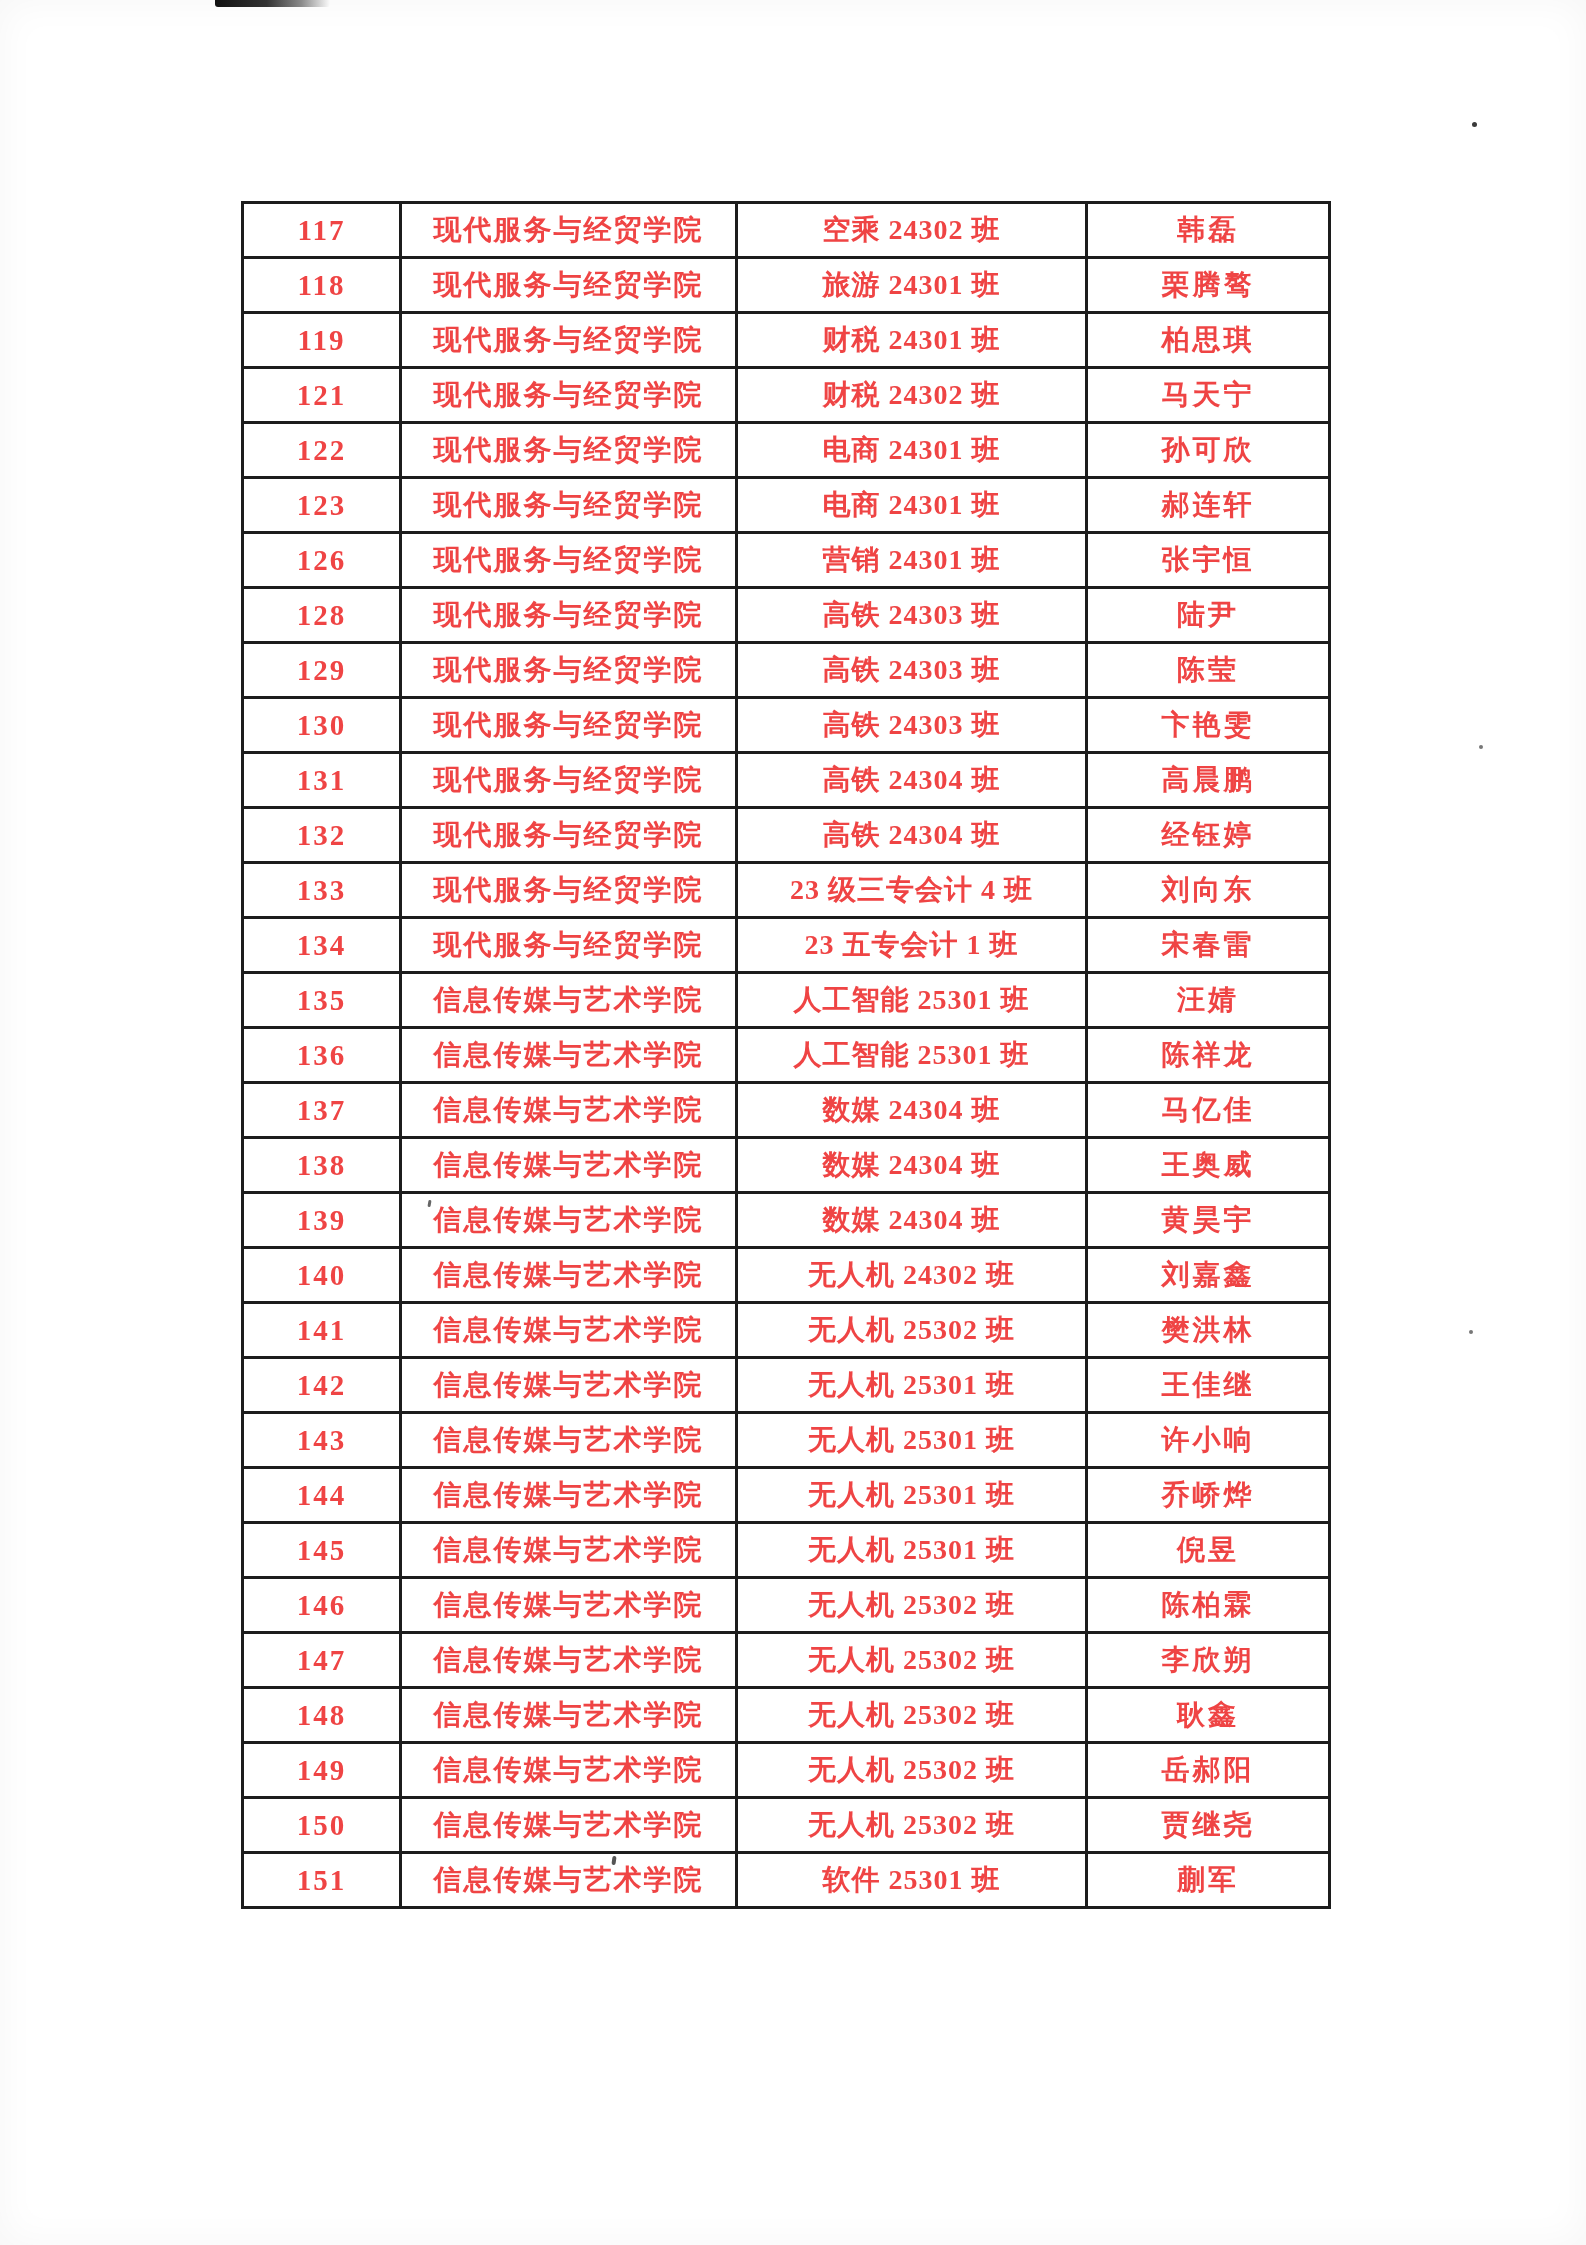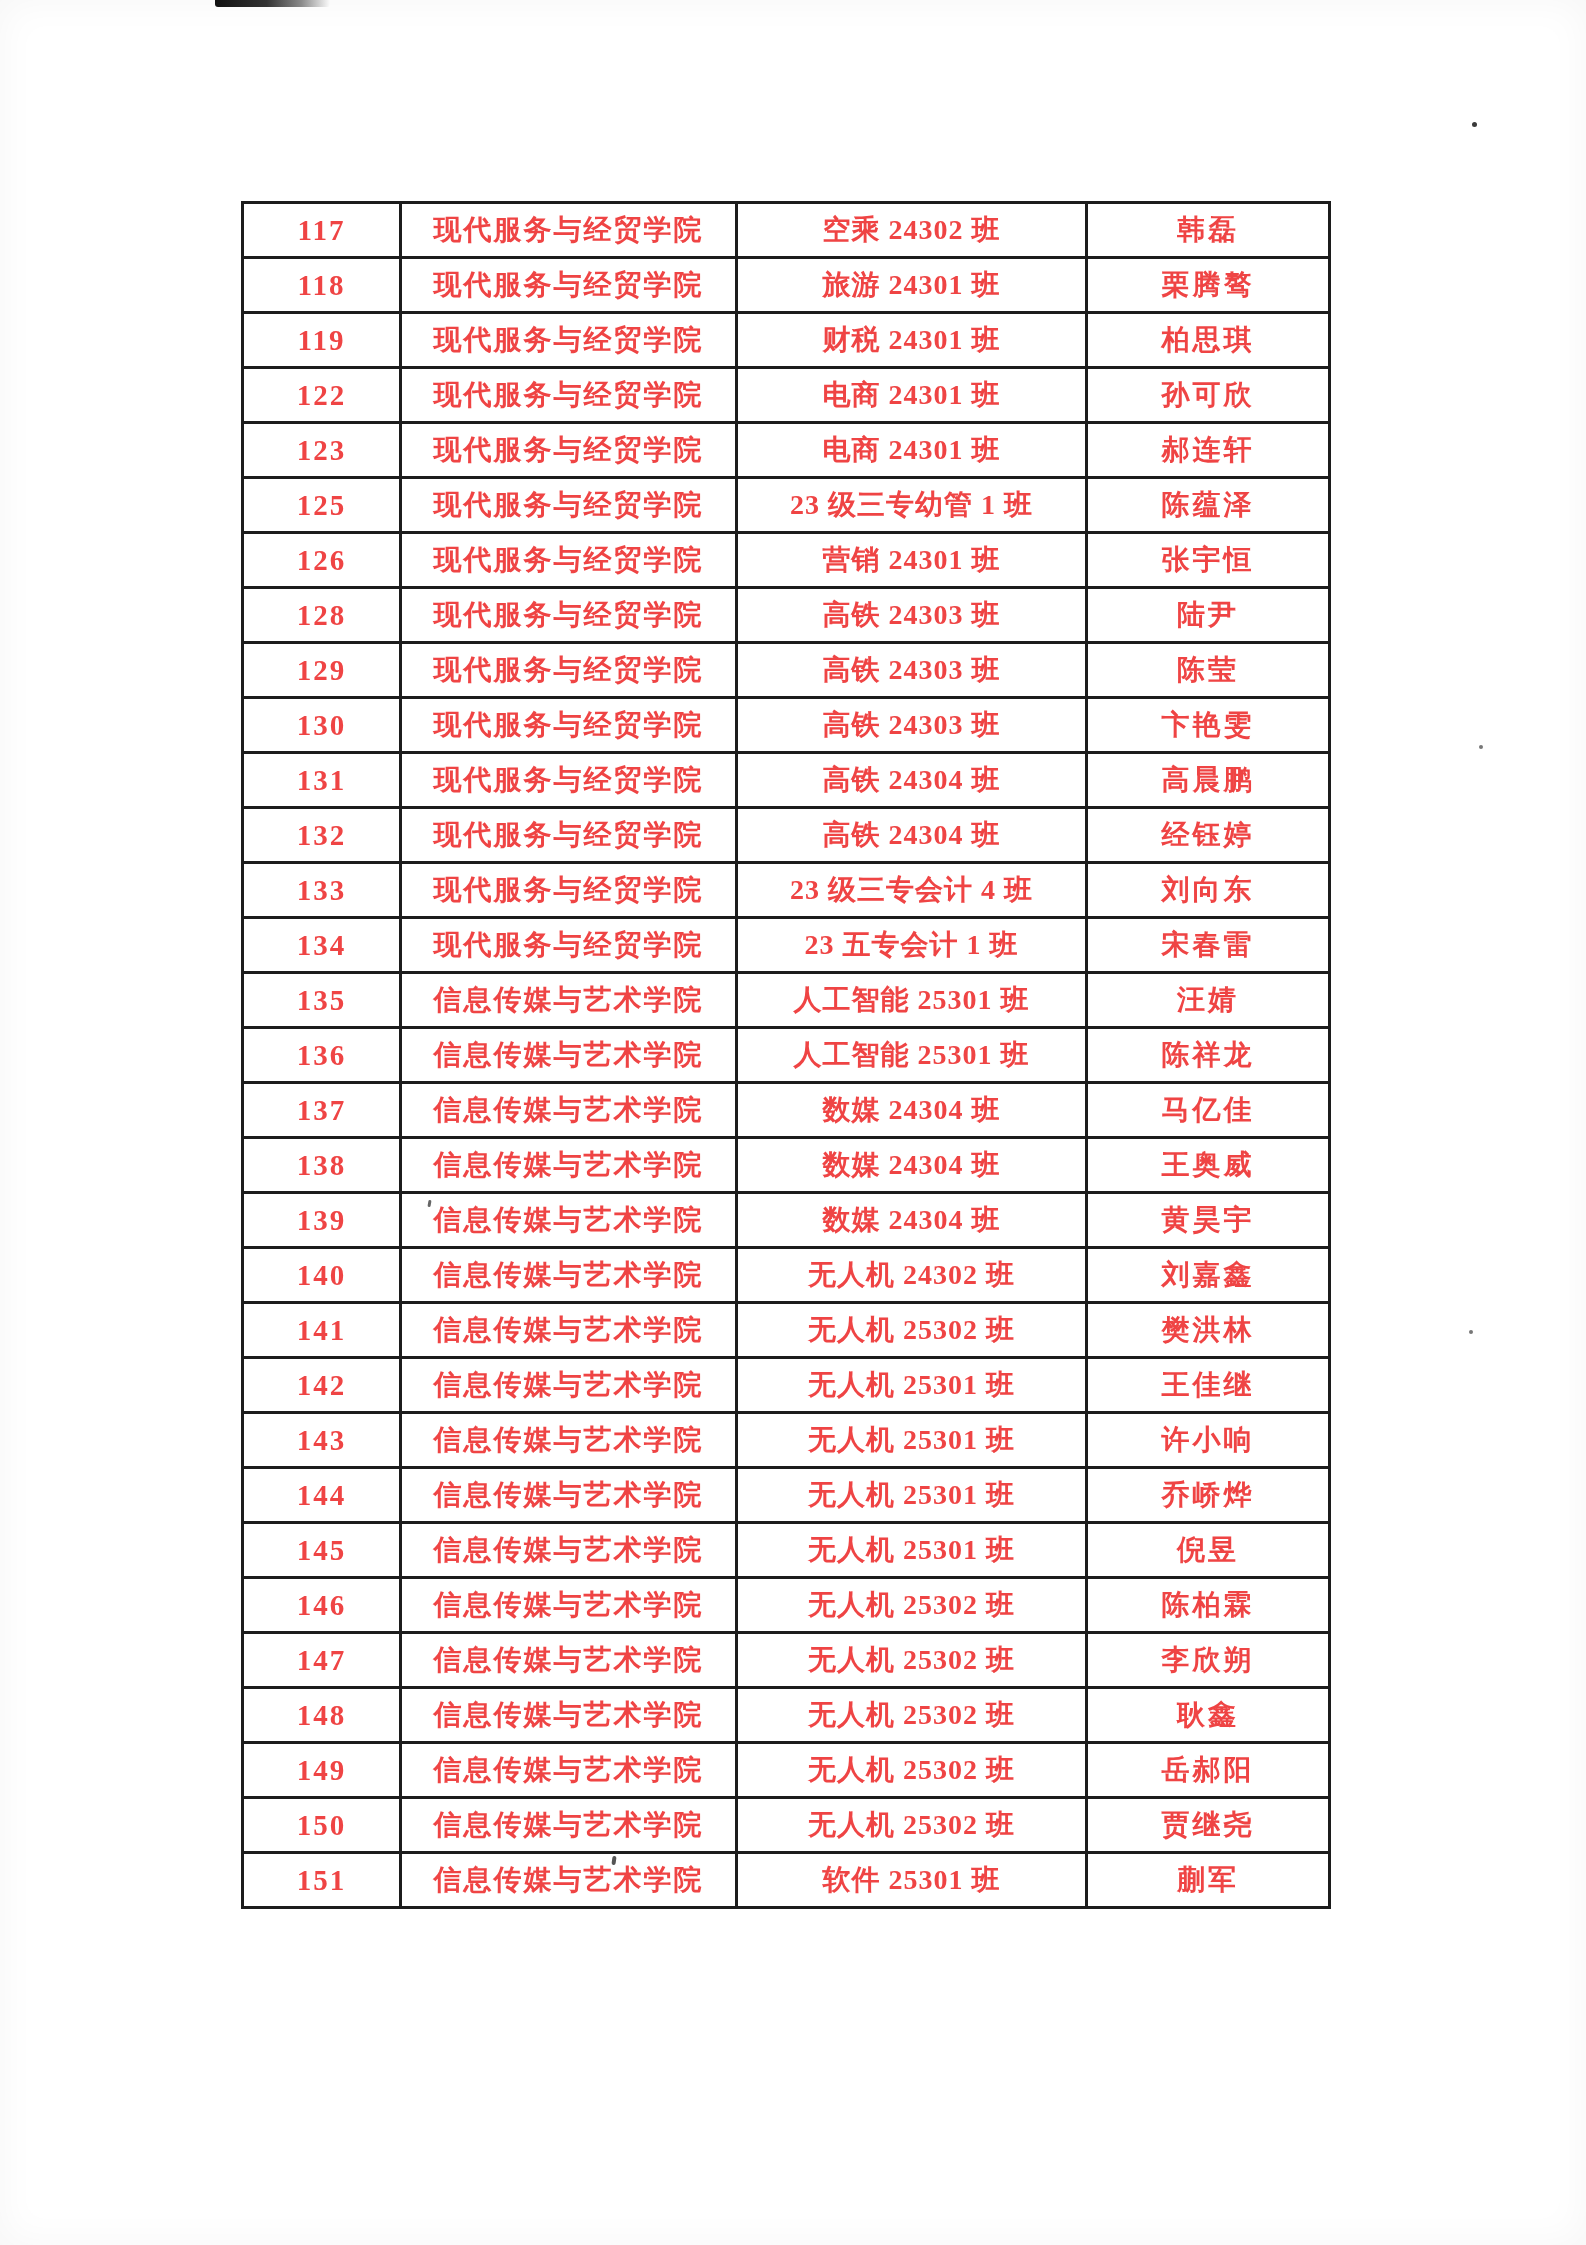--- a/index.html
+++ b/index.html
@@ -87,36 +87,36 @@
           <td class="c-class">旅游 24301 班</td>
           <td class="c-name">栗腾骜</td>
         </tr>
         <tr>
           <td class="c-no">119</td>
           <td class="c-college">现代服务与经贸学院</td>
           <td class="c-class">财税 24301 班</td>
           <td class="c-name">柏思琪</td>
         </tr>
         <tr>
+          <td class="c-no">121</td>
+          <td class="c-college">现代服务与经贸学院</td>
+          <td class="c-class">财税 24302 班</td>
+          <td class="c-name">马天宁</td>
+        </tr>
+        <tr>
           <td class="c-no">122</td>
           <td class="c-college">现代服务与经贸学院</td>
           <td class="c-class">电商 24301 班</td>
           <td class="c-name">孙可欣</td>
         </tr>
         <tr>
           <td class="c-no">123</td>
           <td class="c-college">现代服务与经贸学院</td>
           <td class="c-class">电商 24301 班</td>
           <td class="c-name">郝连轩</td>
-        </tr>
-        <tr>
-          <td class="c-no">125</td>
-          <td class="c-college">现代服务与经贸学院</td>
-          <td class="c-class">23 级三专幼管 1 班</td>
-          <td class="c-name">陈蕴泽</td>
         </tr>
         <tr>
           <td class="c-no">126</td>
           <td class="c-college">现代服务与经贸学院</td>
           <td class="c-class">营销 24301 班</td>
           <td class="c-name">张宇恒</td>
         </tr>
         <tr>
           <td class="c-no">128</td>
           <td class="c-college">现代服务与经贸学院</td>

